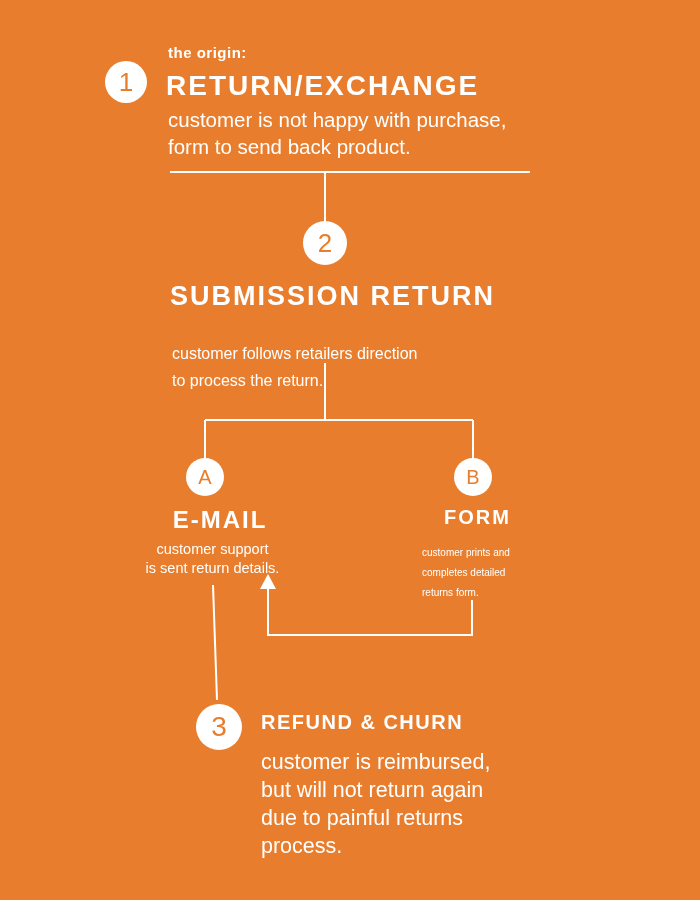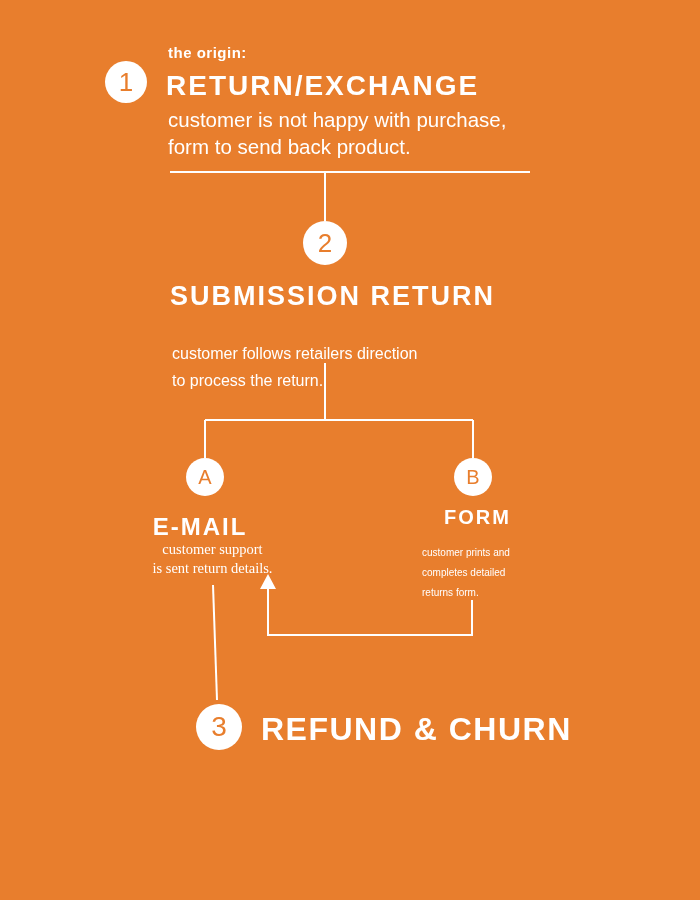--- a/index.html
+++ b/index.html
@@ -72,26 +72,30 @@
   <div class="abs title" style="left:166px; top:70px; font-size:28px;">RETURN/EXCHANGE</div>
   <div class="abs desc" style="left:168px; top:106px; font-size:20.5px; line-height:27px;">customer is not happy with purchase,
 form to send back product.</div>
 
   <div class="badge" style="left:303px; top:221px; width:44px; height:44px; font-size:26px;">2</div>
   <div class="abs title" style="left:170px; top:281px; font-size:27px;">SUBMISSION RETURN</div>
   <div class="abs desc" style="left:172px; top:316px; font-size:16px; line-height:27px;margin-top:24px;">customer follows retailers direction
 to process the return.</div>
 
   <div class="badge" style="left:186px; top:458px; width:38px; height:38px; font-size:20px;">A</div>
-  <div class="abs title center" style="left:120px; top:506px; width:160px; font-size:24px;margin-top:7px;">E-MAIL</div>
-  <div class="abs desc center" style="left:120px; top:540px; width:185px; font-size:14.5px; line-height:19px;font-family:Liberation Serif, serif;">customer support
+  <div class="abs title center" style="left:140px; top:506px; width:160px; font-size:24px;">E-MAIL</div>
+  <div class="abs desc center" style="left:120px; top:540px; width:185px; font-size:14.5px; line-height:19px;">customer support
 is sent return details.</div>
 
   <div class="badge" style="left:454px; top:458px; width:38px; height:38px; font-size:20px;">B</div>
   <div class="abs title" style="left:444px; top:506px; font-size:20px;">FORM</div>
   <div class="abs desc" style="left:422px; top:543px; font-size:10px; line-height:20px;">customer prints and
 completes detailed
 returns form.</div>
 
   <div class="badge" style="left:196px; top:704px; width:46px; height:46px; font-size:28px;">3</div>
-  <div class="abs title" style="left:261px; top:711px; font-size:32px; letter-spacing:1.5px;">REFUND &amp; CHURN</div>
+  <div class="abs title" style="left:261px; top:711px; font-size:20px; letter-spacing:1.5px;">REFUND &amp; CHURN</div>
+  <div class="abs desc" style="left:261px; top:748px; font-size:21.5px; line-height:28px;">customer is reimbursed,
+but will not return again
+due to painful returns
+process.</div>
 
 </div>
 
 </body></html>

